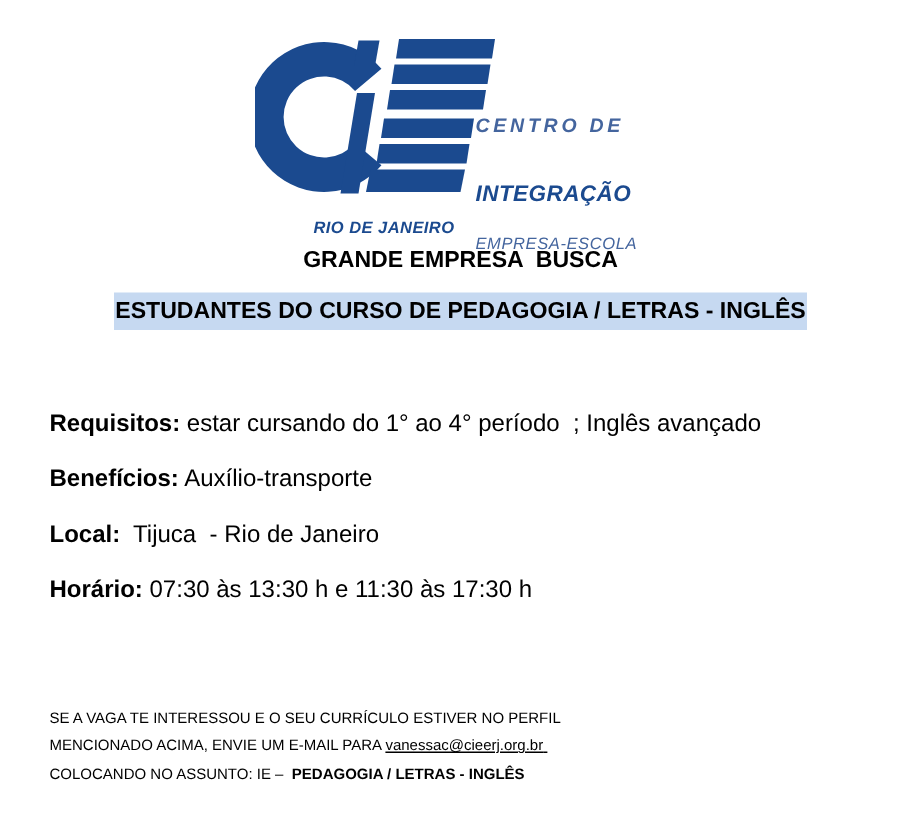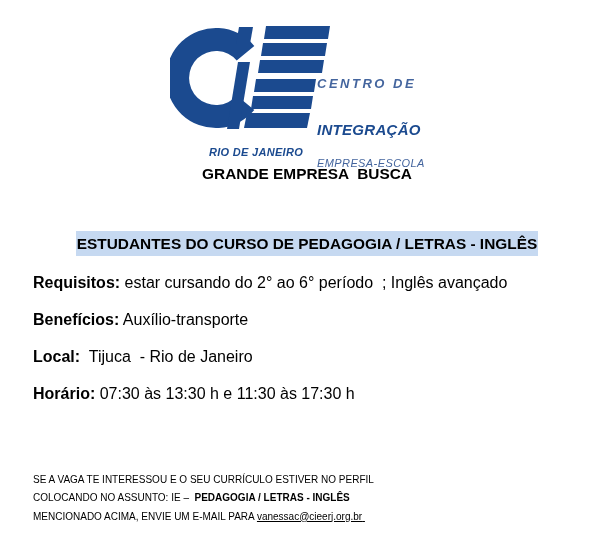--- a/index.html
+++ b/index.html
@@ -27,21 +27,21 @@
   }
 
   
   .h1 {
     position:absolute; left:33px; top:165px; width:548px;
     text-align:center; font-size:15.4px; font-weight:bold; line-height:17px;
   }
   .h2wrap { position:absolute; left:33px; top:195px; width:548px; text-align:center; }
   .h2wrap .hl {
     display:inline-block; background:#c6d9f1;
-    font-size:15.4px; font-weight:bold; padding:4px 1px; line-height:17px;margin-top:36px;
+    font-size:15.4px; font-weight:bold; padding:4px 1px; line-height:17px;
   }
 
   
   .details { position:absolute; left:33px; top:273px; width:545px; }
   .details p { margin:0 0 18px 0; font-size:16px; line-height:19px; }
   .details b { font-weight:bold; }
 
   
   .footer {
     position:absolute; left:33px; top:471px; width:555px;
@@ -80,25 +80,25 @@
     </div>
     <div class="logo-region">RIO DE JANEIRO</div>
   </div>
 
   <div class="h1 prewrap">GRANDE EMPRESA  BUSCA</div>
   <div class="h2wrap">
     <span class="hl prewrap">ESTUDANTES DO CURSO DE PEDAGOGIA / LETRAS - INGLÊS</span>
   </div>
 
   <div class="details">
-    <p><b class="prewrap">Requisitos:</b><span class="prewrap"> estar cursando do 2° ao 6° período  ; Inglês avançado</span></p>
+    <p><b class="prewrap">Requisitos:</b><span class="prewrap"> estar cursando do 1° ao 4° período  ; Inglês avançado</span></p>
     <p><b class="prewrap">Benefícios:</b><span class="prewrap"> Auxílio-transporte</span></p>
     <p><b class="prewrap">Local:</b><span class="prewrap">  Tijuca  - Rio de Janeiro</span></p>
     <p><b class="prewrap">Horário:</b><span class="prewrap"> 07:30 às 13:30 h e 11:30 às 17:30 h</span></p>
   </div>
 
   <div class="footer">
     <div>SE A VAGA TE INTERESSOU E O SEU CURRÍCULO ESTIVER NO PERFIL</div>
+    <div><span class="prewrap">MENCIONADO ACIMA, ENVIE UM E-MAIL PARA </span><span class="email-wrap"><span>vanessac@cieerj.org.br</span>&nbsp;</span></div>
     <div><span class="prewrap">COLOCANDO NO ASSUNTO: IE –  </span><b>PEDAGOGIA / LETRAS - INGLÊS</b></div>
-    <div><span class="prewrap">MENCIONADO ACIMA, ENVIE UM E-MAIL PARA </span><span class="email-wrap"><span>vanessac@cieerj.org.br</span>&nbsp;</span></div>
   </div>
 
 </div>
 
 </body></html>

